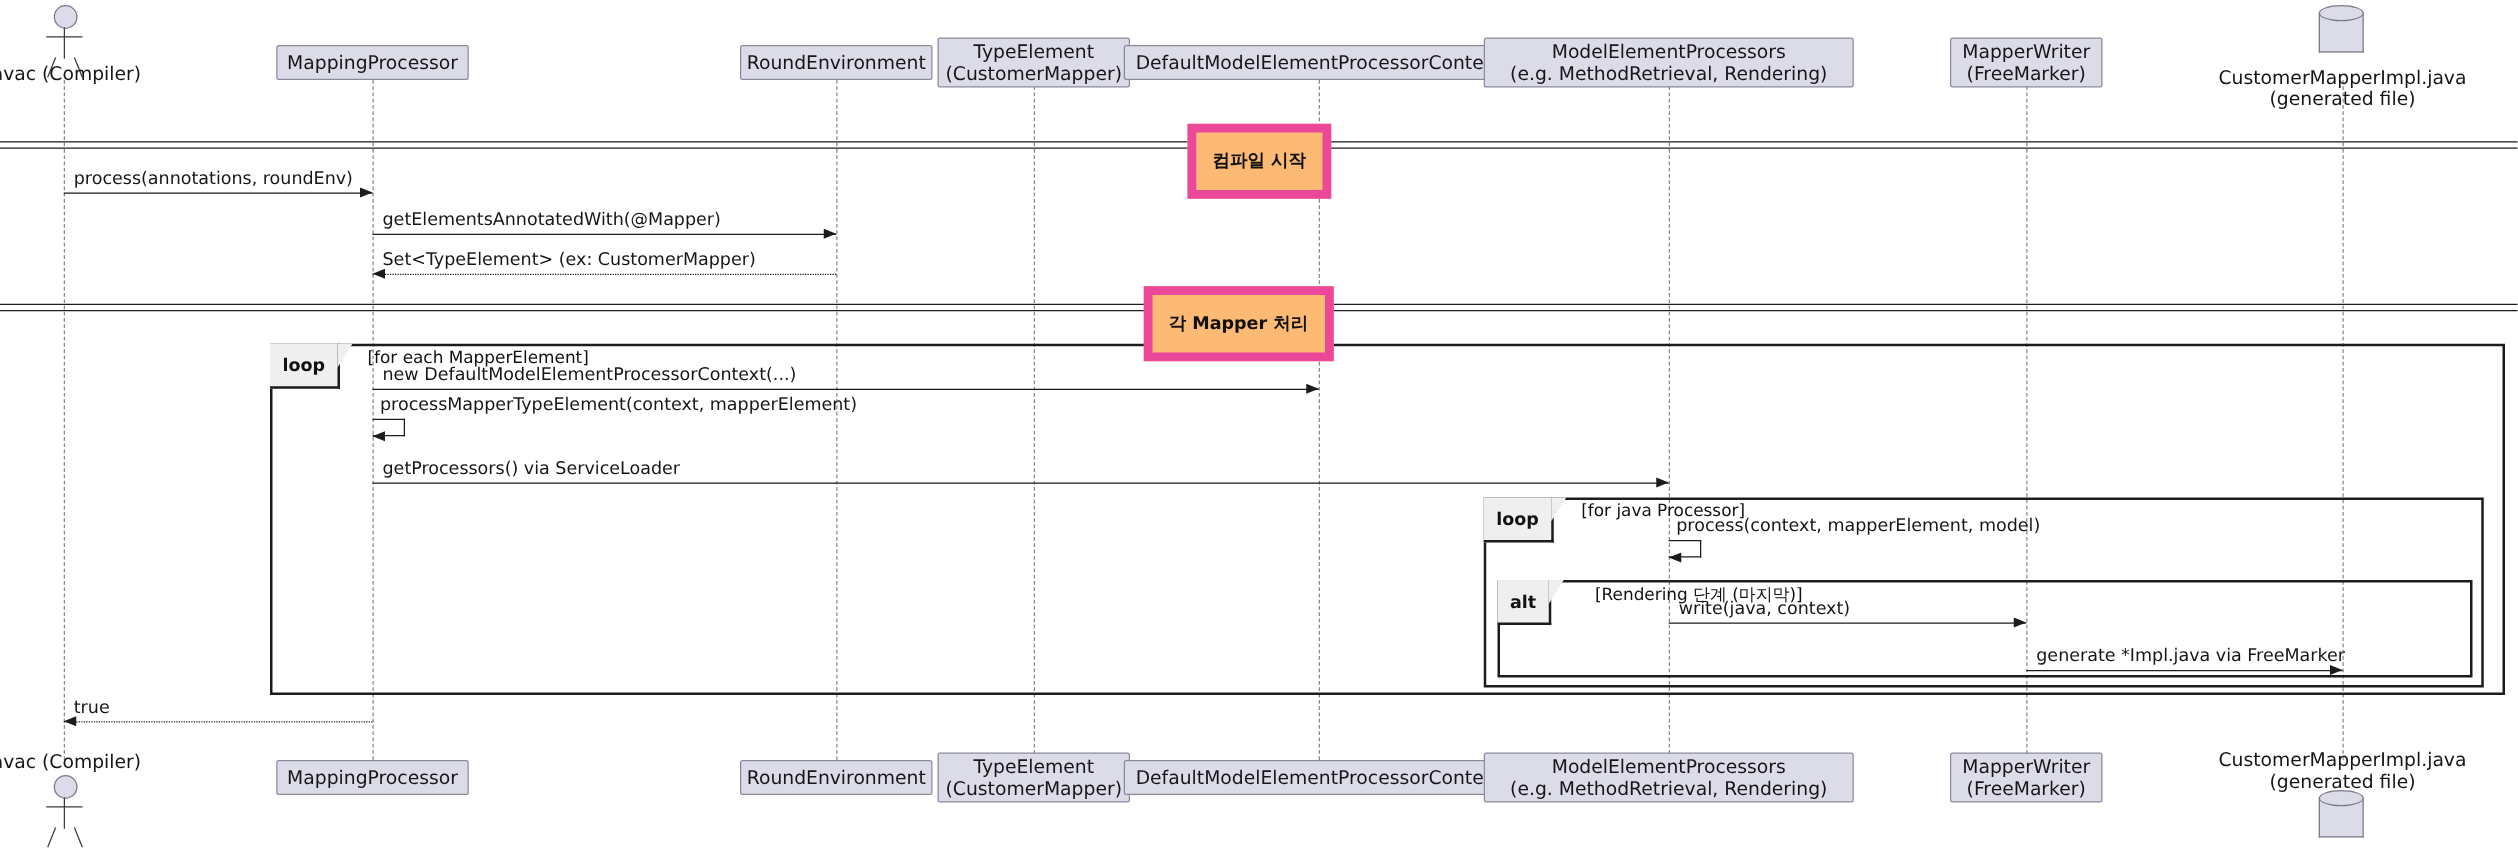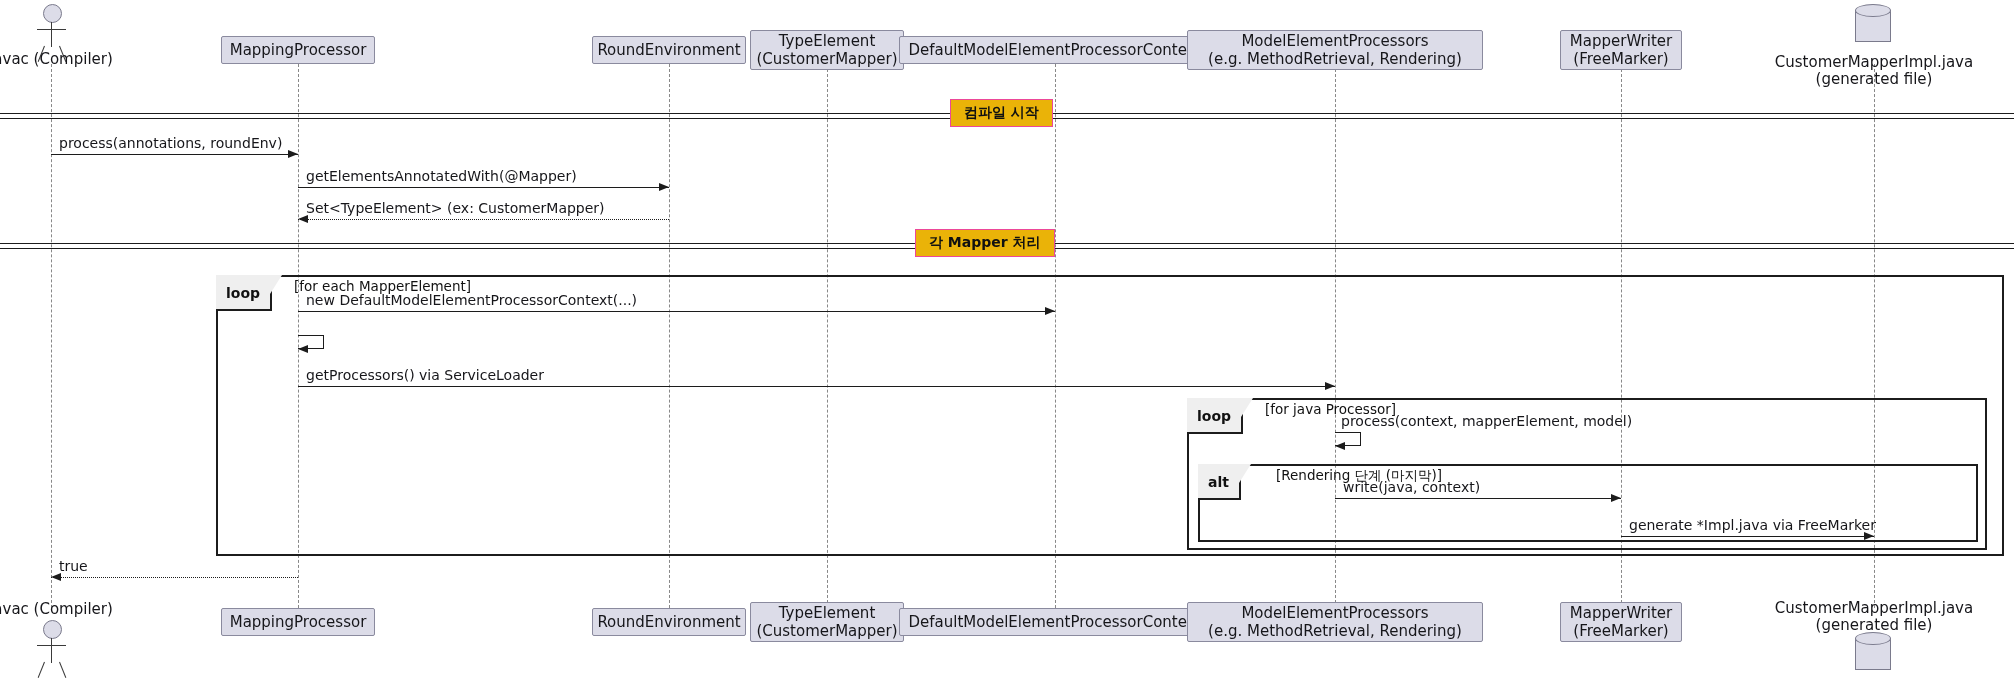--- a/index.html
+++ b/index.html
@@ -63,23 +63,23 @@
   }
   .db-label{position:absolute;font-size:15px;line-height:17px;color:#16161a;
     white-space:pre;text-align:center;}
 
   
   .divider-line{
     position:absolute;left:0;width:2014px;height:4px;
     border-top:1px solid #1c1c1c;border-bottom:1px solid #1c1c1c;
   }
   .divider-label{
-    position:absolute;background:#eab308;border:1px solid #ec4899;
+    position:absolute;background:#fdba74;border:7px solid #ec4899;
     font-size:14px;font-weight:bold;color:#111111;
-    padding:4px 13px;white-space:nowrap;
+    padding:14px 13px;white-space:nowrap;
     box-sizing:border-box;
   }
 
   
   .frag{
     position:absolute;border:2px solid #1c1c1c;background:transparent;
     box-sizing:border-box;
   }
   .frag-tab{
     position:absolute;left:0;top:0;height:36px;
@@ -199,20 +199,21 @@
     <div class="arrow-r" style="left: 659px; top: 183px;"></div>
     <div class="msg-label" style="left: 306px; top: 168px;">getElementsAnnotatedWith(@Mapper)</div>
     <div class="msg-line dotted" style="left: 298px; top: 219px; width: 371px;"></div>
     <div class="arrow-l" style="left: 298px; top: 215px;"></div>
     <div class="msg-label" style="left: 306px; top: 200px;">Set&lt;TypeElement&gt; (ex: CustomerMapper)</div>
     <div class="msg-line" style="left: 298px; top: 311px; width: 757px;"></div>
     <div class="arrow-r" style="left: 1045px; top: 307px;"></div>
     <div class="msg-label" style="left: 306px; top: 292px;">new DefaultModelElementProcessorContext(...)</div>
     <div class="selfmsg" style="left: 298px; top: 335px; width: 26px; height: 14px;"></div>
     <div class="arrow-l" style="left: 298px; top: 345px;"></div>
+    <div class="msg-label" style="left: 304px; top: 316px;">processMapperTypeElement(context, mapperElement)</div>
     <div class="msg-line" style="left: 298px; top: 386px; width: 1037px;"></div>
     <div class="arrow-r" style="left: 1325px; top: 382px;"></div>
     <div class="msg-label" style="left: 306px; top: 367px; text-align: right;">getProcessors() via ServiceLoader</div>
     <div class="selfmsg" style="left: 1335px; top: 432px; width: 26px; height: 14px;"></div>
     <div class="arrow-l" style="left: 1335px; top: 442px;"></div>
     <div class="msg-label" style="left: 1341px; top: 413px;">process(context, mapperElement, model)</div>
     <div class="msg-line" style="left: 1335px; top: 498px; width: 286px;"></div>
     <div class="arrow-r" style="left: 1611px; top: 494px;"></div>
     <div class="msg-label" style="left: 1343px; top: 479px;">write(java, context)</div>
     <div class="msg-line" style="left: 1621px; top: 536px; width: 253px;"></div>

